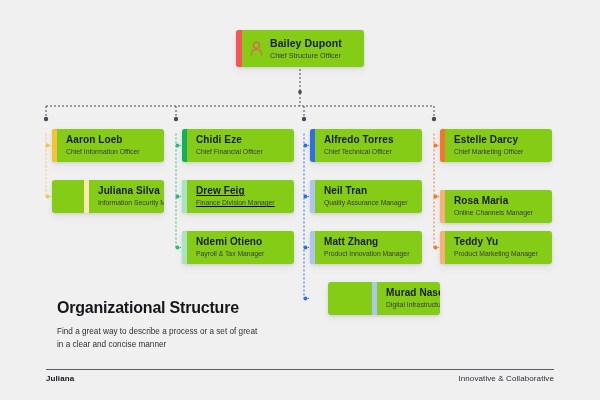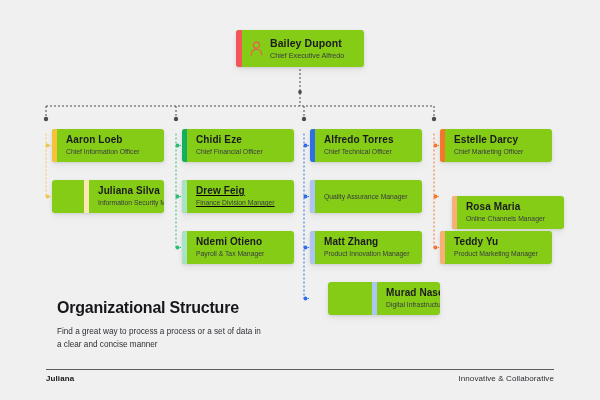--- a/index.html
+++ b/index.html
@@ -194,21 +194,21 @@
     <div class="accent" style="background: rgb(244, 85, 90);"></div>
     <div class="card-body">
       <div class="ceo-avatar">
         <svg width="13" height="15" viewBox="0 0 13 15">
           <circle cx="6.5" cy="4.2" r="3.1" fill="none" stroke="#f4555a" stroke-width="1.1"></circle>
           <path d="M1.3 14.2 C1.3 9.9 4.0 8.3 6.5 8.3 C9.0 8.3 11.7 9.9 11.7 14.2" fill="none" stroke="#f4555a" stroke-width="1.1" stroke-linecap="round"></path>
         </svg>
       </div>
       <div class="card-text">
         <div class="card-name">Bailey Dupont</div>
-        <div class="card-role">Chief Executive Alfredo</div>
+        <div class="card-role">Chief Structure Officer</div>
       </div>
     </div>
   </div>
 
   <div id="dept-cards">
       <div class="card dept-card" style="left: 52px; top: 129px;">
         <div class="accent" style="background: rgb(245, 194, 58);"></div>
         <div class="card-body">
           <div class="card-text">
             <div class="card-name">Aaron Loeb</div>
@@ -258,20 +258,21 @@
           <div class="card-text">
             <div class="card-name">Alfredo Torres</div>
             <div class="card-role">Chief Technical Officer</div>
           </div>
         </div>
       </div>
       <div class="card dept-card" style="left: 310px; top: 180px;">
         <div class="accent" style="background: rgb(173, 197, 242);"></div>
         <div class="card-body">
           <div class="card-text">
+            <div class="card-name">Neil Tran</div>
             <div class="card-role">Quality Assurance Manager</div>
           </div>
         </div>
       </div>
       <div class="card dept-card" style="left: 310px; top: 231px;">
         <div class="accent" style="background: rgb(173, 197, 242);"></div>
         <div class="card-body">
           <div class="card-text">
             <div class="card-name">Matt Zhang</div>
             <div class="card-role">Product Innovation Manager</div>
@@ -289,21 +290,21 @@
       </div>
       <div class="card dept-card" style="left: 440px; top: 129px;">
         <div class="accent" style="background: rgb(243, 118, 44);"></div>
         <div class="card-body">
           <div class="card-text">
             <div class="card-name">Estelle Darcy</div>
             <div class="card-role">Chief Marketing Officer</div>
           </div>
         </div>
       </div>
-      <div class="card dept-card" style="left: 440px; top: 196px; margin-left: 12px;">
+      <div class="card dept-card" style="left: 440px; top: 190px;">
         <div class="accent" style="background: rgb(248, 176, 120);"></div>
         <div class="card-body">
           <div class="card-text">
             <div class="card-name">Rosa Maria</div>
             <div class="card-role">Online Channels Manager</div>
           </div>
         </div>
       </div>
       <div class="card dept-card" style="left: 440px; top: 231px;">
         <div class="accent" style="background: rgb(248, 176, 120);"></div>
@@ -311,21 +312,21 @@
           <div class="card-text">
             <div class="card-name">Teddy Yu</div>
             <div class="card-role">Product Marketing Manager</div>
           </div>
         </div>
       </div>
     </div>
 
   <div id="headline">
     <div id="headline-title">Organizational Structure</div>
-    <div id="headline-sub">Find a great way to process a process or a set of data in a clear and concise manner</div>
+    <div id="headline-sub">Find a great way to describe a process or a set of great in a clear and concise manner</div>
   </div>
 
   <div id="footer-rule"></div>
   <div id="footer">
     <div id="footer-brand">Juliana</div>
     <div id="footer-tag">Innovative &amp; Collaborative</div>
   </div>
 
 </div>
 

